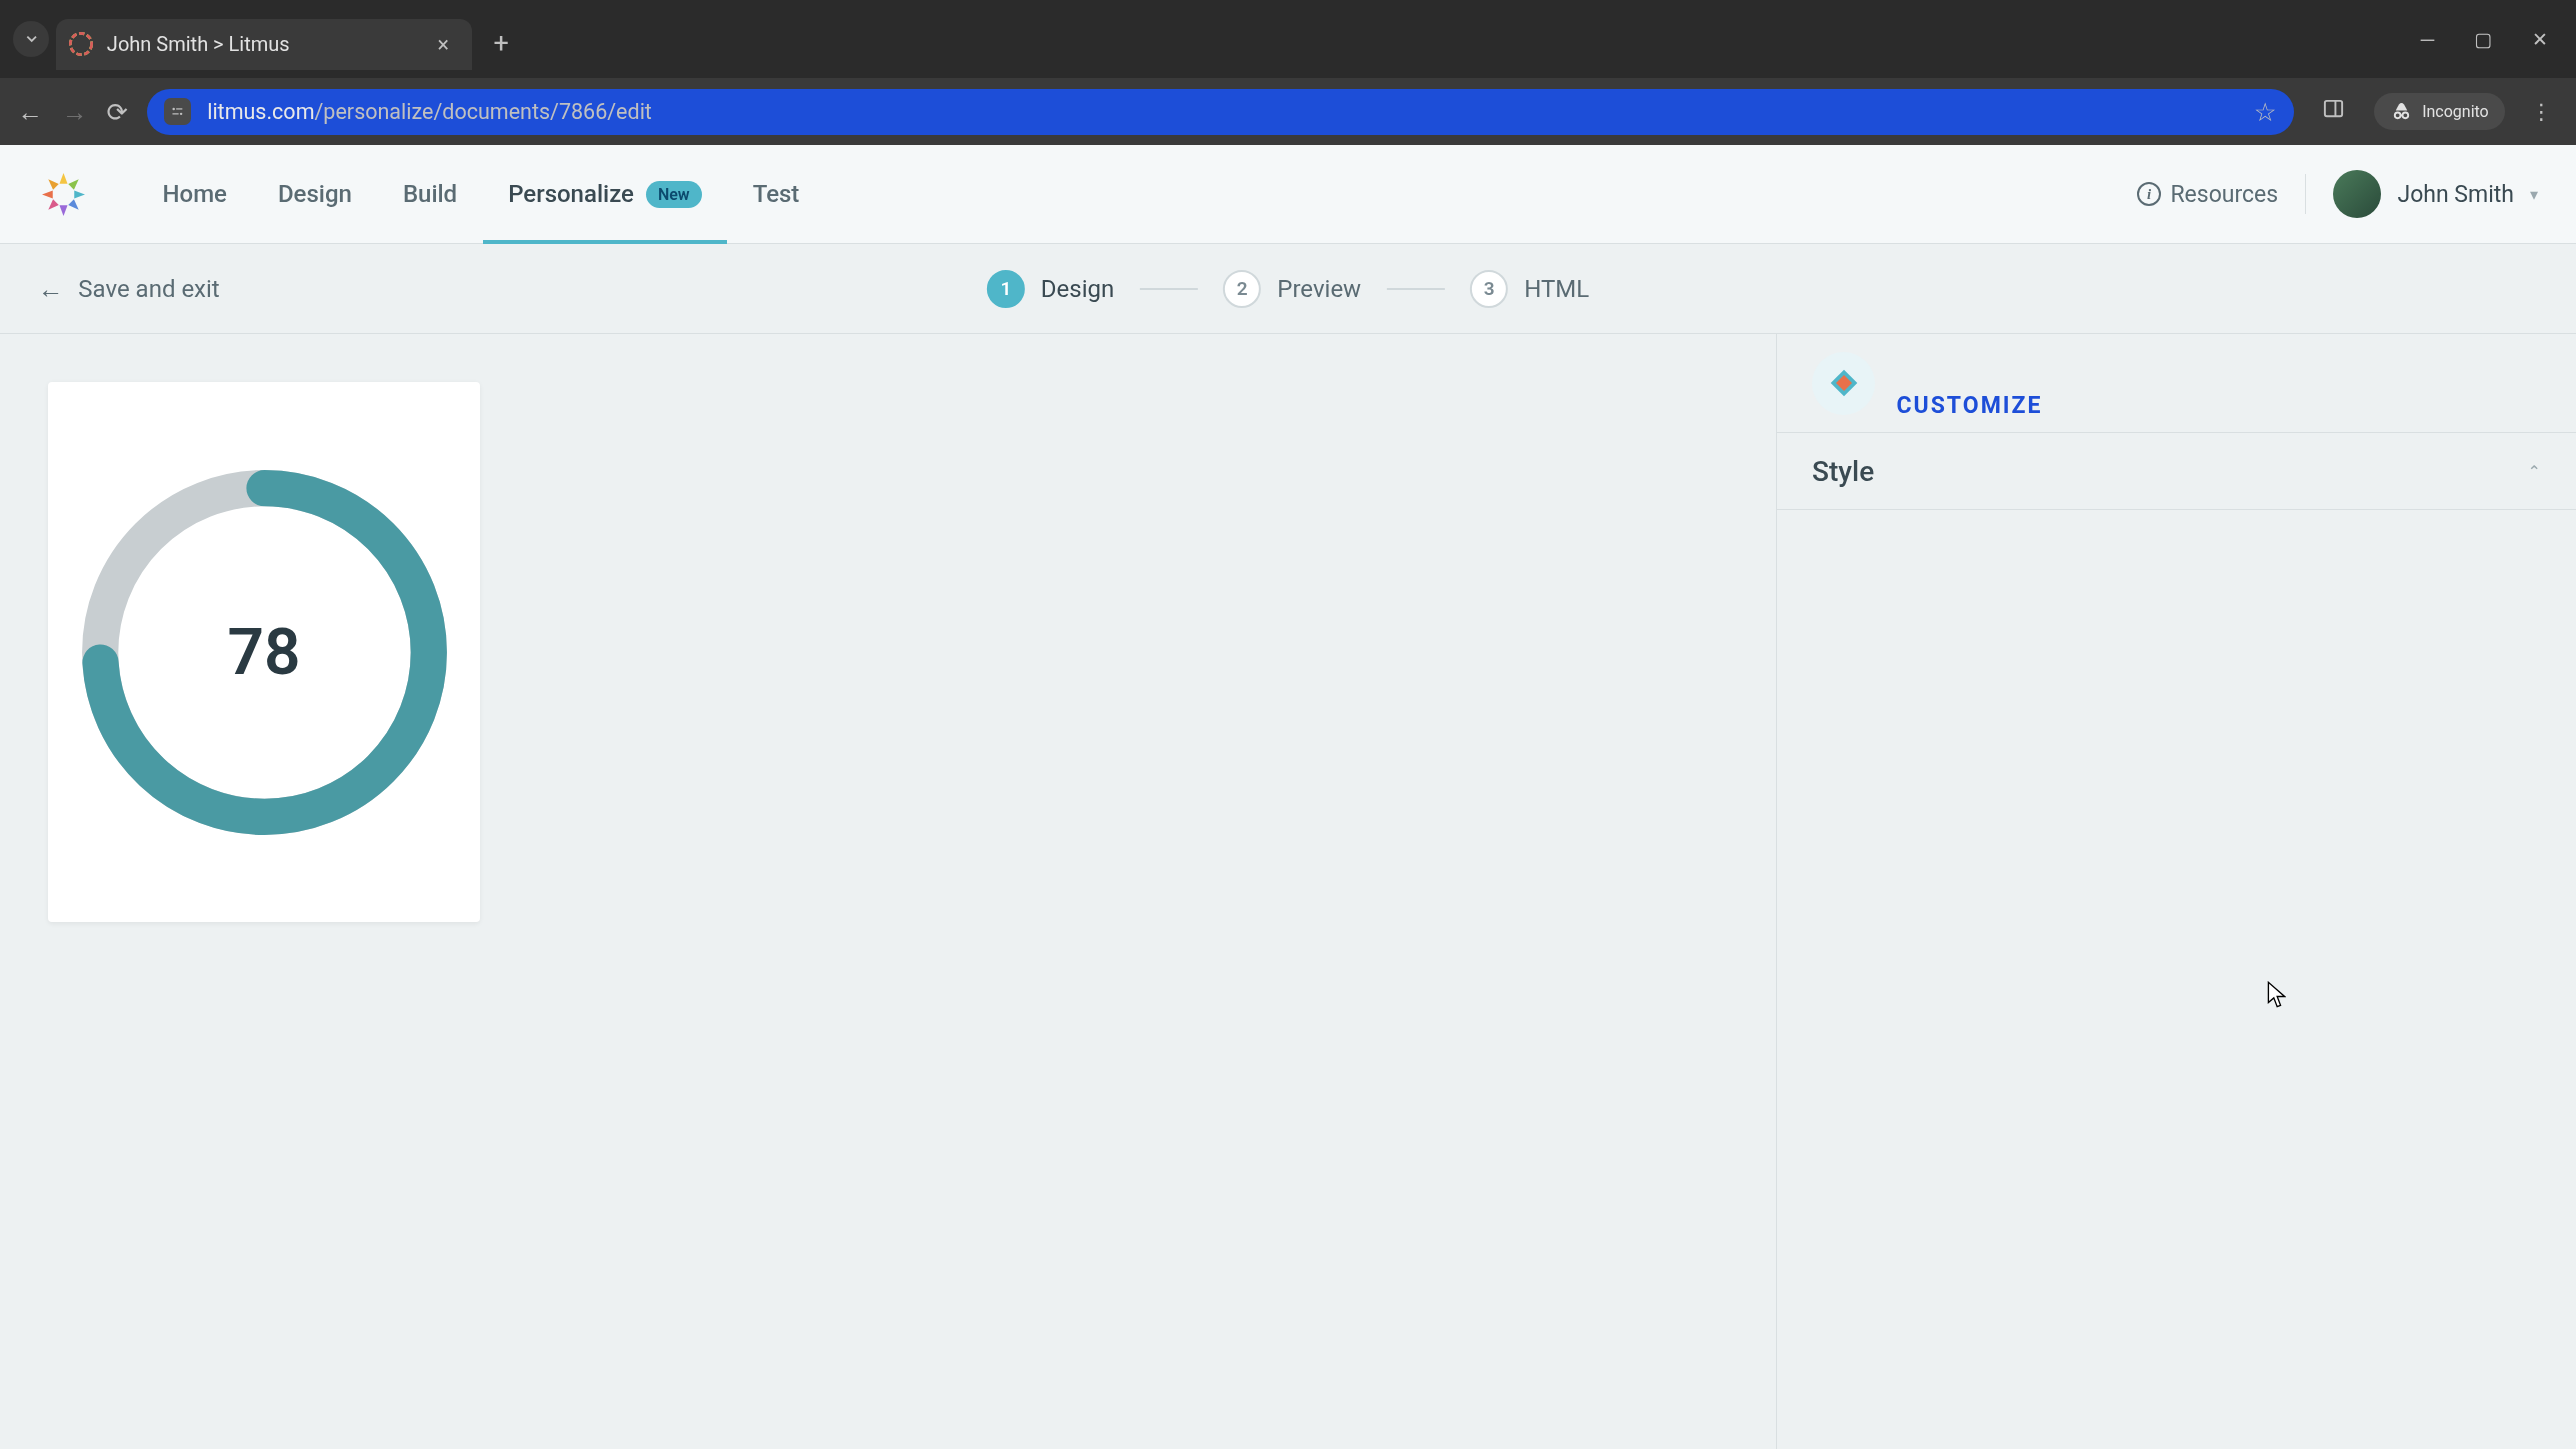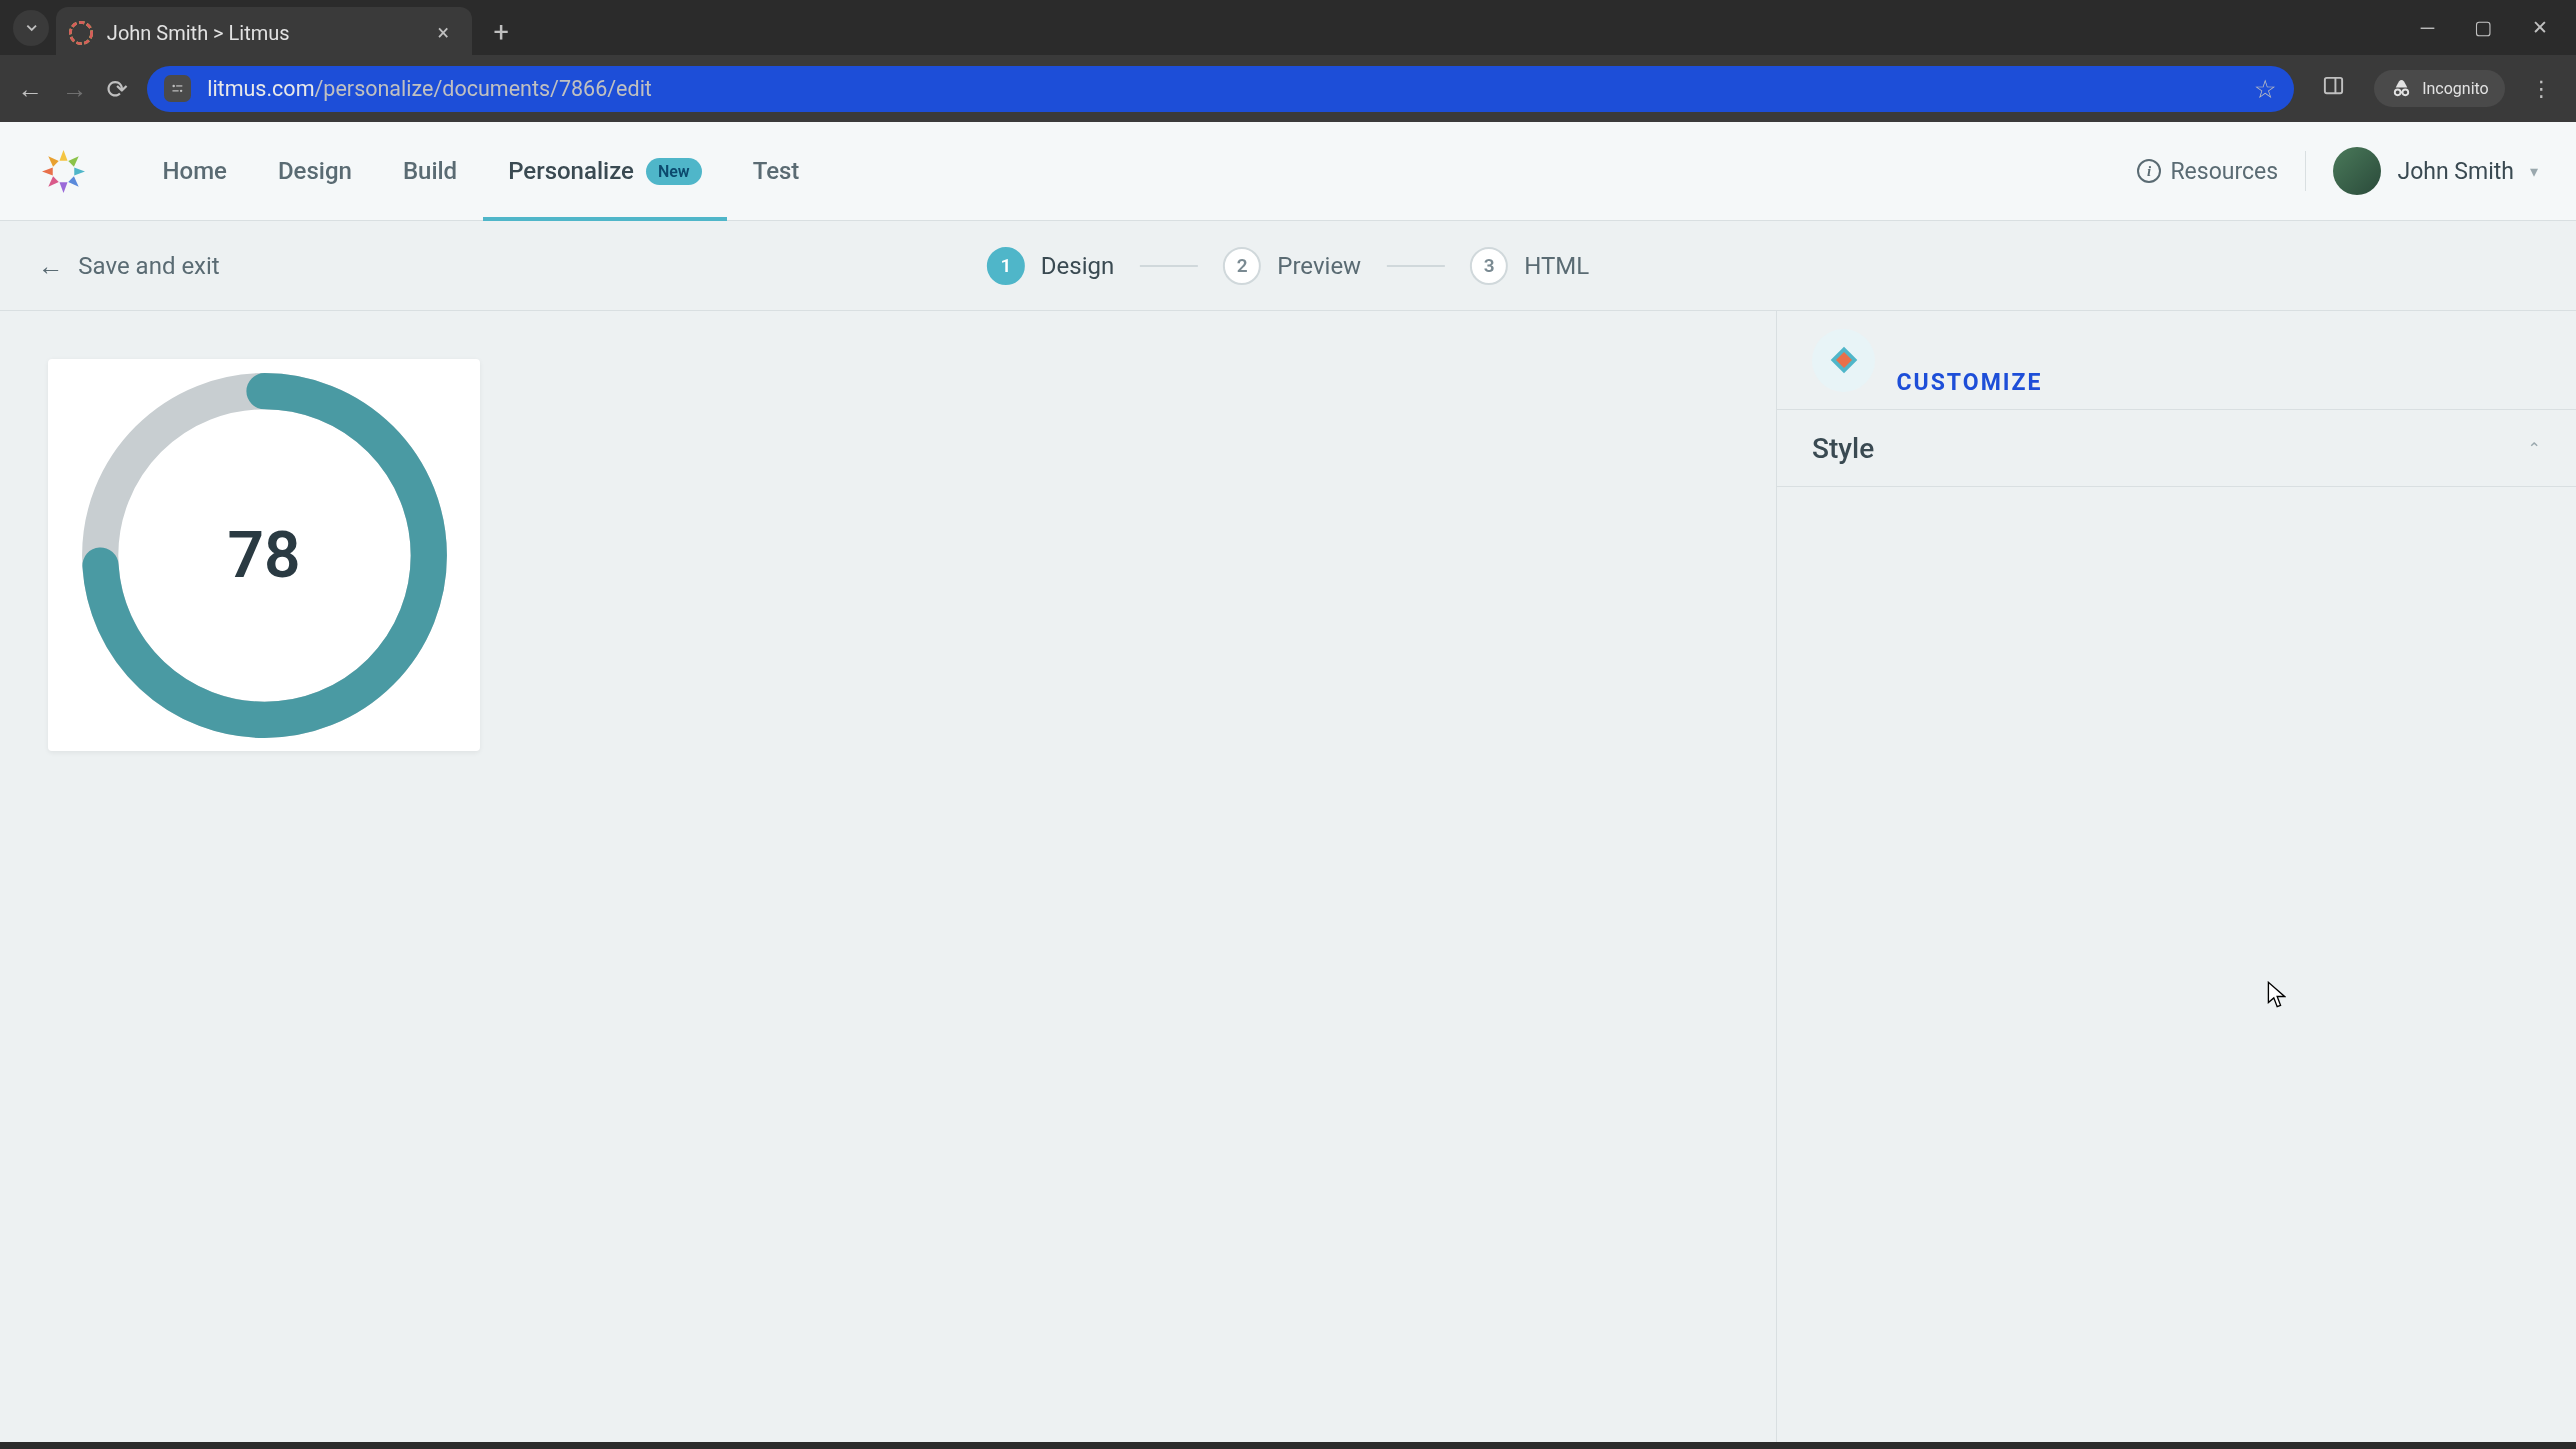--- a/index.html
+++ b/index.html
@@ -1,21 +1,21 @@
 <!DOCTYPE html>
 <html style="font-size:10.7px"><head>
 <meta charset="utf-8">
 <style>
 * { margin: 0; padding: 0; box-sizing: border-box; font-family: -apple-system, BlinkMacSystemFont, "Segoe UI", Roboto, sans-serif; }
 html, body { width: 2576px; height: 1449px; overflow: hidden; }
 body { background: #2b2b2b; }
 
 
 .browser-chrome { background: #2b2b2b; }
-.tab-bar { height: 55px; display: flex; align-items: center; padding-left: 13.4px; gap: 6.7px; }
+.tab-bar { height: 78px; display: flex; align-items: center; padding-left: 13.4px; gap: 6.7px; }
 .tab-search-btn { width: 36px; height: 36px; border-radius: 50%; background: #3a3a3a; display: flex; align-items: center; justify-content: center; color: #c0c0c0; font-size: 17.4px; }
 .tab { background: #3a3a3a; height: 51px; border-radius: 12px 12px 0 0; display: flex; align-items: center; padding: 0 19px 0 13.4px; gap: 13.4px; margin-top: 10.7px; min-width: 416px; }
 .tab-favicon { width: 24px; height: 24px; }
 .tab-title { color: #e2e2e2; font-size: 20px; flex: 1; }
 .tab-close { color: #c0c0c0; font-size: 21.5px; padding: 0 4px; }
 .new-tab-btn { color: #c0c0c0; font-size: 27px; padding: 0 14.8px; margin-top: 8px; }
 .window-controls { margin-left: auto; display: flex; gap: 40px; padding-right: 28px; color: #c0c0c0; font-size: 19px; }
 
 .addr-bar { height: 67px; background: #3a3a3a; display: flex; align-items: center; padding: 0 17.4px; gap: 19px; }
 .nav-btn { color: #c0c0c0; font-size: 25.5px; }
@@ -56,21 +56,21 @@
 .step { display: flex; align-items: center; gap: 16px; font-size: 24px; color: #5a6b73; }
 .step-num { width: 38px; height: 38px; border-radius: 50%; display: flex; align-items: center; justify-content: center; font-size: 19px; font-weight: 600; background: #fff; border: 2px solid #d0d8db; color: #7a8a92; }
 .step.active .step-num { background: #4fb6c9; border-color: #4fb6c9; color: #fff; }
 .step.active { color: #3a4a52; }
 .step-line { width: 58px; height: 2px; background: #d0d8db; }
 .next-btn { margin-left: auto; background: #6fc774; color: #fff; font-size: 23px; font-weight: 500; padding: 19px 40px; border-radius: 8px; }
 
 
 .main-split { display: flex; height: calc(100% - 99px - 90px); }
 .canvas-area { flex: 1; padding: 48px; }
-.preview-card { width: 432px; height: 392px; background: #fff; border-radius: 4px; box-shadow: 0 1.3px 5.4px rgba(0,0,0,.06); display: flex; align-items: center; justify-content: center; position: relative; }
+.preview-card { width: 432px; height: 540px; background: #fff; border-radius: 4px; box-shadow: 0 1.3px 5.4px rgba(0,0,0,.06); display: flex; align-items: center; justify-content: center; position: relative; }
 .ring-svg { width: 389px; height: 389px; }
 .ring-value { position: absolute; font-size: 64px; font-weight: 600; color: #2a3a42; }
 
 .side-panel { width: 800px; border-left: 1.3px solid #d9dfe1; background: #edf1f2; display: flex; flex-direction: column; }
 .panel-header { height: 99px; display: flex; align-items: center; gap: 21.5px; padding: 0 35px; border-bottom: 1.3px solid #d9dfe1; }
 .customize-icon { width: 63px; height: 63px; border-radius: 50%; background: #e8f4f7; display: flex; align-items: center; justify-content: center; }
 .panel-title { font-size: 23px; font-weight: 700; letter-spacing: 2px; color: #1d4ed8; margin-top: 44px; }
 .accordion-section { border-bottom: 1.3px solid #d9dfe1; }
 .accordion-head { height: 76px; display: flex; align-items: center; justify-content: space-between; padding: 0 35px; font-size: 28px; color: #3a4a52; font-weight: 500; }
 .accordion-body { padding: 0 35px 35px; display: flex; gap: 40px; }

